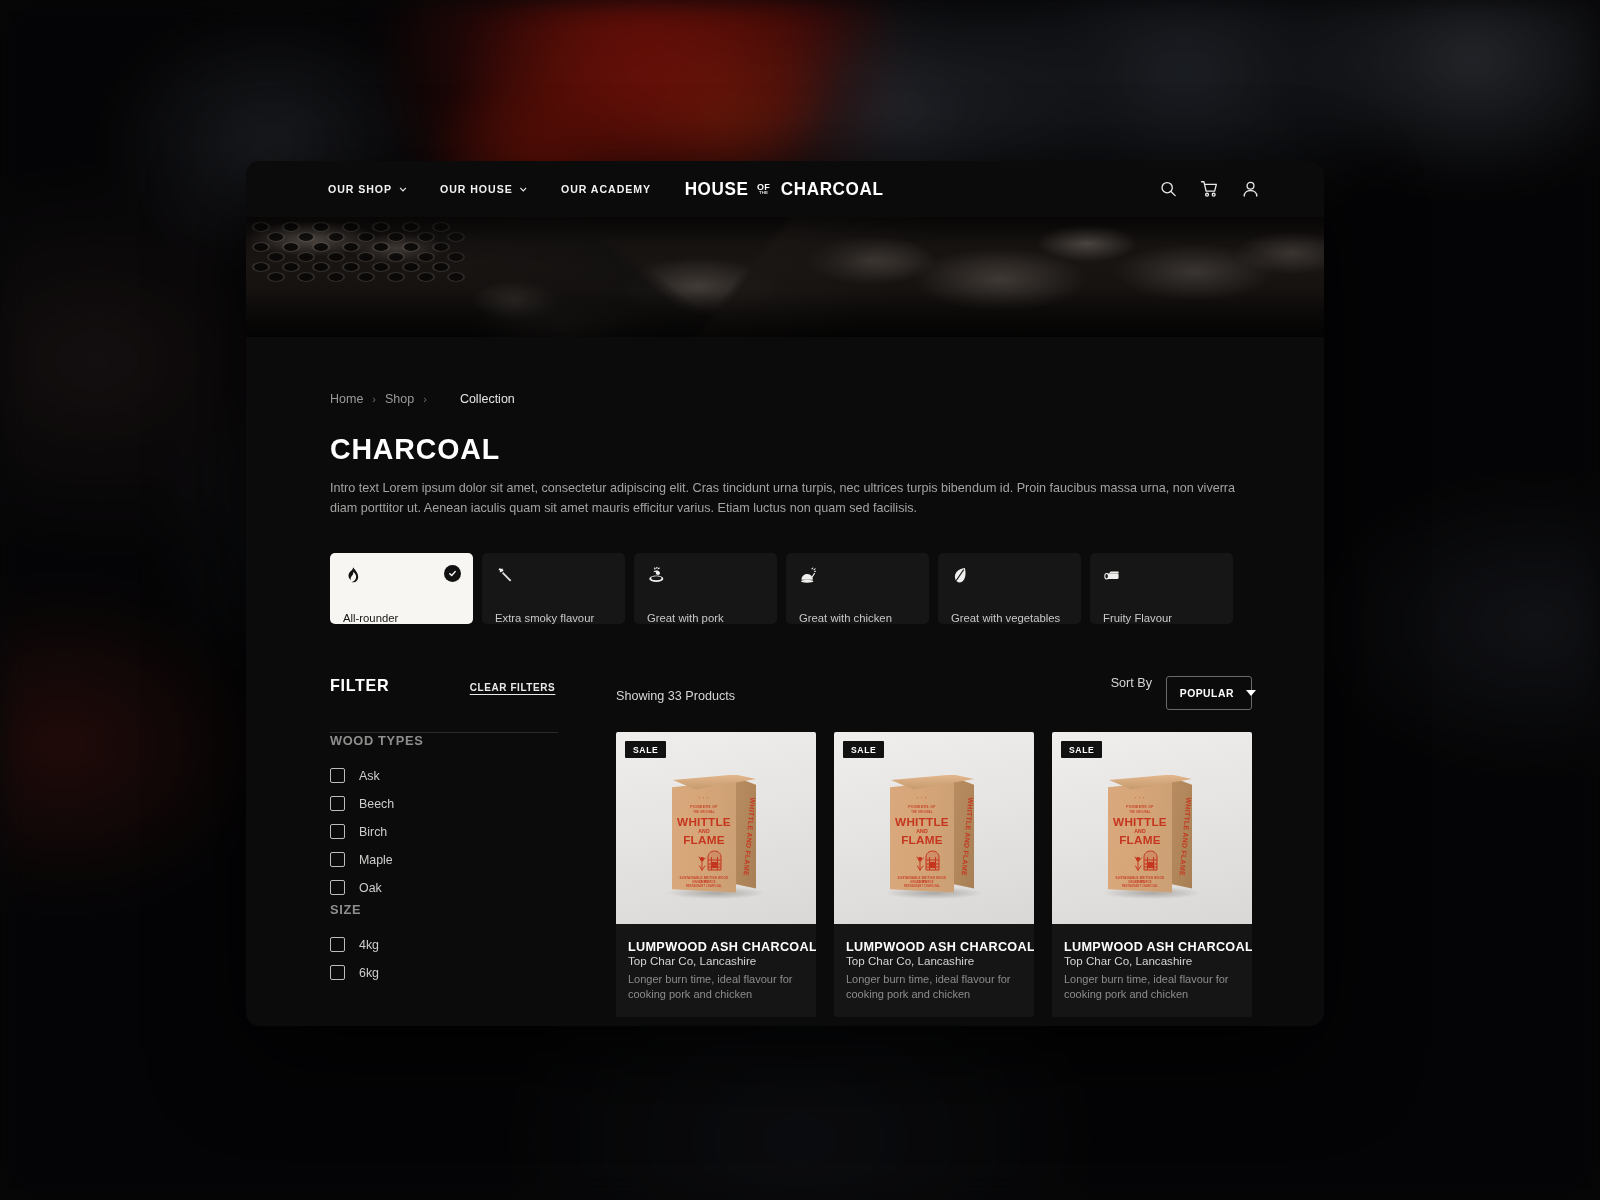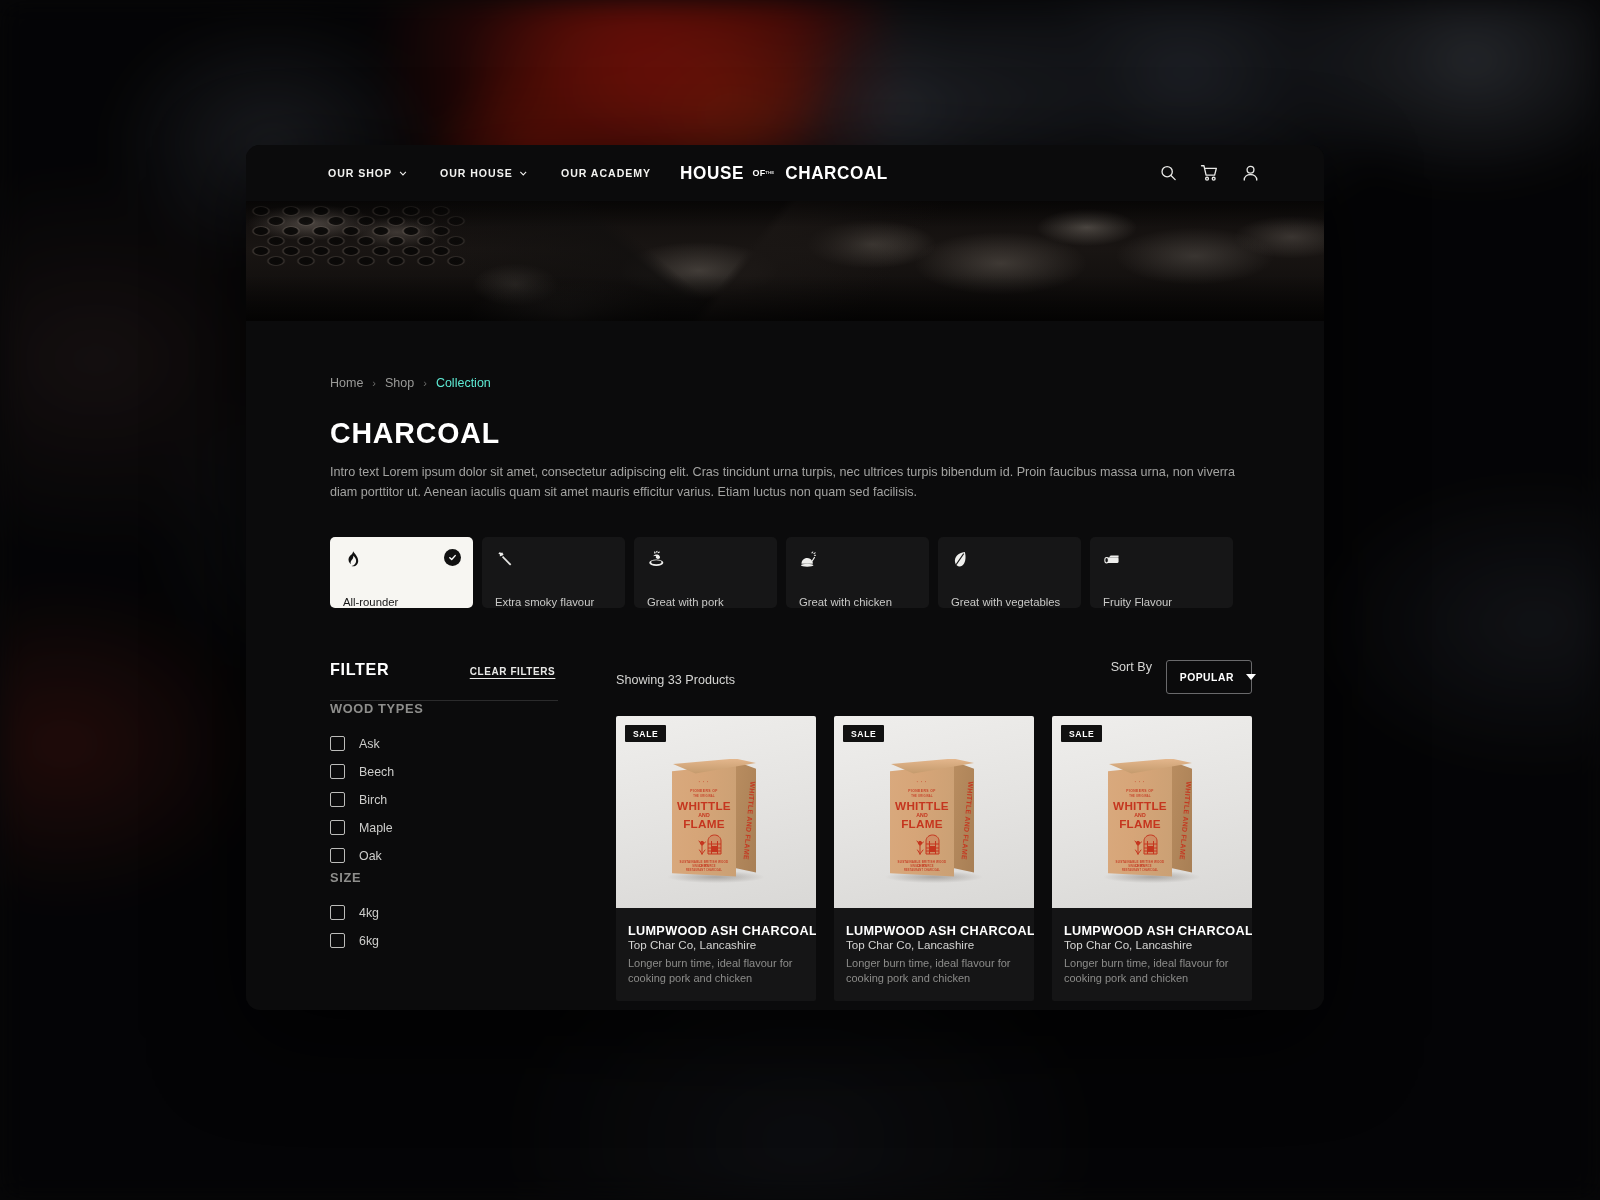--- a/index.html
+++ b/index.html
@@ -37,21 +37,21 @@
   #backdrop-dim {
     position: absolute;
     inset: 0;
     background: rgba(2,2,4,0.36);
   }
 
   
   #window {
     position: absolute;
     left: 246px;
-    top: 145px;
+    top: 161px;
     width: 1078px;
     height: 865px;
     background: #0b0b0c;
     border-radius: 14px;
     overflow: hidden;
     box-shadow: 0 30px 90px rgba(0,0,0,0.75);
   }
 
   
   #topnav {
@@ -91,21 +91,21 @@
   }
   .logo-word {
     font-size: 19px;
     font-weight: 700;
     letter-spacing: 0.035em;
     font-family: "Liberation Sans Narrow", "Liberation Sans", sans-serif;
     transform: scaleX(0.9);
   }
   .logo-of {
     display: flex;
-    flex-direction: row;
+    flex-direction: column;
     align-items: center;
     line-height: 0.92;
     margin: 0 1px;
   }
   .logo-of .a { font-size: 9px; font-weight: 700; letter-spacing: 0.02em; }
   .logo-of .b { font-size: 4.4px; font-weight: 700; opacity: 0.85; letter-spacing: 0.02em; }
 
   #nav-icons {
     position: absolute;
     right: 64px;
@@ -175,21 +175,21 @@
 
   
   #page { padding: 0 84px; background: #0b0b0c; }
 
   #breadcrumb {
     display: flex; align-items: center; gap: 9px;
     margin-top: 55px;
     font-size: 12.5px;
   }
   .crumb { color: #9a9a98; cursor: pointer; }
-  .crumb.active { color: #5eead4; cursor: default; }
+  .crumb.active { color: #e5e5e5; cursor: default; margin-left: 24px; }
   .crumb-sep { color: #6e6e6c; font-size: 11px; line-height: 1; }
 
   #page-title {
     margin-top: 26px;
     color: #ffffff;
     font-size: 30px;
     font-weight: 700;
     letter-spacing: 0.03em;
     font-family: "Liberation Sans Narrow", "Liberation Sans", sans-serif;
     transform: scaleX(0.95);
@@ -243,21 +243,21 @@
   .flav-check svg { width: 9px; height: 9px; display: block; }
 
   
   #lower { display: flex; margin-top: 52px; }
   #filter-col { width: 228px; flex: 0 0 228px; }
 
   #filter-head {
     display: flex;
     align-items: baseline;
     justify-content: space-between;
-    padding-bottom: 20px;
+    padding-bottom: 36px;
     border-bottom: 1px solid #2b2b2c;
   }
   #filter-title {
     color: #ffffff;
     font-size: 17px;
     font-weight: 700;
     letter-spacing: 0.04em;
     font-family: "Liberation Sans Narrow", "Liberation Sans", sans-serif;
     transform: scaleX(0.95);
     transform-origin: left center;

